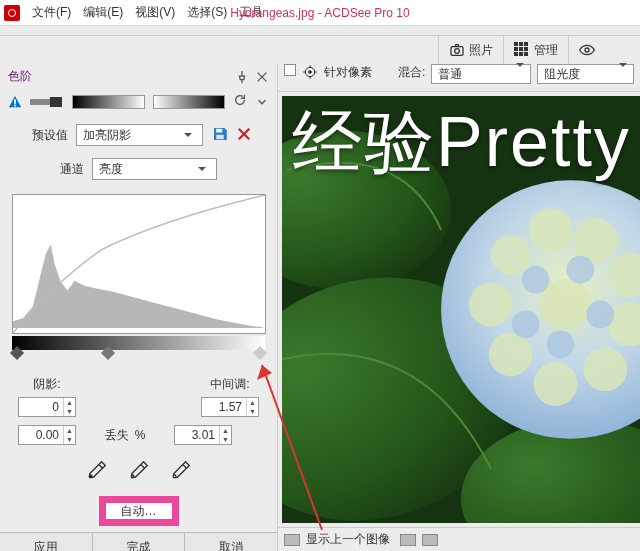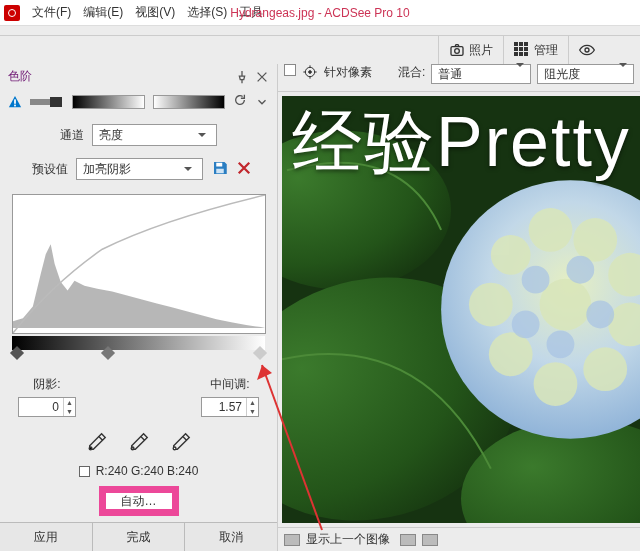--- a/index.html
+++ b/index.html
@@ -161,28 +161,20 @@
             <path d="M13 8a5 5 0 11-2-4M13 2v4h-4"></path>
           </svg>
       </span>
       <span class="iconbtn">
         <svg viewBox="0 0 16 16" stroke="#555" fill="none" stroke-width="1.5">
             <path d="M4 6l4 4 4-4"></path>
           </svg>
       </span>
     </div>
 
-    <div class="form-row" style="padding-left:40px;padding-right:60px;">
-      <div class="form-label">通道</div>
-      <div class="dropdown">
-        <span>亮度</span>
-        <span class="dd-arrow"></span>
-      </div>
-    </div>
-
     <div class="form-row">
       <div class="form-label">预设值</div>
       <div class="dropdown">
         <span>加亮阴影</span>
         <span class="dd-arrow"></span>
       </div>
       <div class="icon-right">
         <span class="save-ico">
           <svg viewBox="0 0 24 24" fill="#2a7ec2">
               <path d="M4 4h14l3 3v13H4z"></path>
@@ -191,20 +183,28 @@
             </svg>
         </span>
         <span class="close-ico">
           <svg viewBox="0 0 24 24" stroke="#c1272d" stroke-width="3">
               <path d="M5 5l14 14M19 5L5 19"></path>
             </svg>
         </span>
       </div>
     </div>
 
+    <div class="form-row" style="padding-left:40px;padding-right:60px;">
+      <div class="form-label">通道</div>
+      <div class="dropdown">
+        <span>亮度</span>
+        <span class="dd-arrow"></span>
+      </div>
+    </div>
+
     <div class="histo-wrap">
       <div class="histo">
         <svg viewBox="0 0 254 140" preserveAspectRatio="none">
           <path fill="#aaa" fill-opacity="0.85" d="M0,135 L0,128 L10,125 L20,113 L28,80 L33,60 L38,50 L42,70 L48,88 L55,97 L62,87 L72,92 L85,95 L100,98 L115,102 L130,106 L145,110 L160,114 L175,118 L190,122 L205,126 L220,129 L235,132 L250,134 L254,135 Z"></path>
           <path fill="none" stroke="#bbb" stroke-width="1.5" d="M0,140 Q40,90 90,55 Q150,25 254,0"></path>
         </svg>
       </div>
       <div class="grad-under"></div>
       <div class="slider-rail">
         <div class="thumb" style="left:2%"></div>
@@ -229,40 +229,60 @@
         <div class="num-input">
           <span class="val">1.57</span>
           <div class="spinner">
               <span>▲</span>
               <span>▼</span>
             </div>
         </div>
       </div>
     </div>
 
+    <div class="loss-row">
+      <div class="col">
+        <div class="num-input">
+          <span class="val">0.00</span>
+          <div class="spinner">
+              <span>▲</span>
+              <span>▼</span>
+            </div>
+        </div>
+      </div>
+      <div class="col" style="flex-direction:row;gap:6px;align-items:center;">
+        <span>丢失</span>
+        <span>%</span>
+      </div>
+      <div class="col">
+        <div class="num-input">
+          <span class="val">3.01</span>
+          <div class="spinner">
+              <span>▲</span>
+              <span>▼</span>
+            </div>
+        </div>
+      </div>
+    </div>
 
     <div class="eyedrop-row">
       <span><svg viewBox="0 0 24 24" fill="none" stroke="#333" stroke-width="1.5">
             <path d="M17 3l4 4-3 3-4-4zM14 6L4 16v4h4l10-10"></path>
             <circle cx="5" cy="19" r="1.5" fill="#000"></circle>
           </svg></span>
       <span><svg viewBox="0 0 24 24" fill="none" stroke="#333" stroke-width="1.5">
             <path d="M17 3l4 4-3 3-4-4zM14 6L4 16v4h4l10-10"></path>
             <circle cx="5" cy="19" r="1.5" fill="#888"></circle>
           </svg></span>
       <span><svg viewBox="0 0 24 24" fill="none" stroke="#333" stroke-width="1.5">
             <path d="M17 3l4 4-3 3-4-4zM14 6L4 16v4h4l10-10"></path>
             <circle cx="5" cy="19" r="1.5" fill="#fff" stroke="#333"></circle>
           </svg></span>
     </div>
 
-    <div class="rgb-row">
-      <div class="chk"></div>
-      <span>R:240  G:240  B:240</span>
-    </div>
 
     <div class="auto-btn">
       <div class="btn">自动…</div>
     </div>
 
     <div style="flex:1"></div>
     <div class="bottom-buttons">
       <div class="btn">应用</div>
       <div class="btn">完成</div>
       <div class="btn">取消</div>

